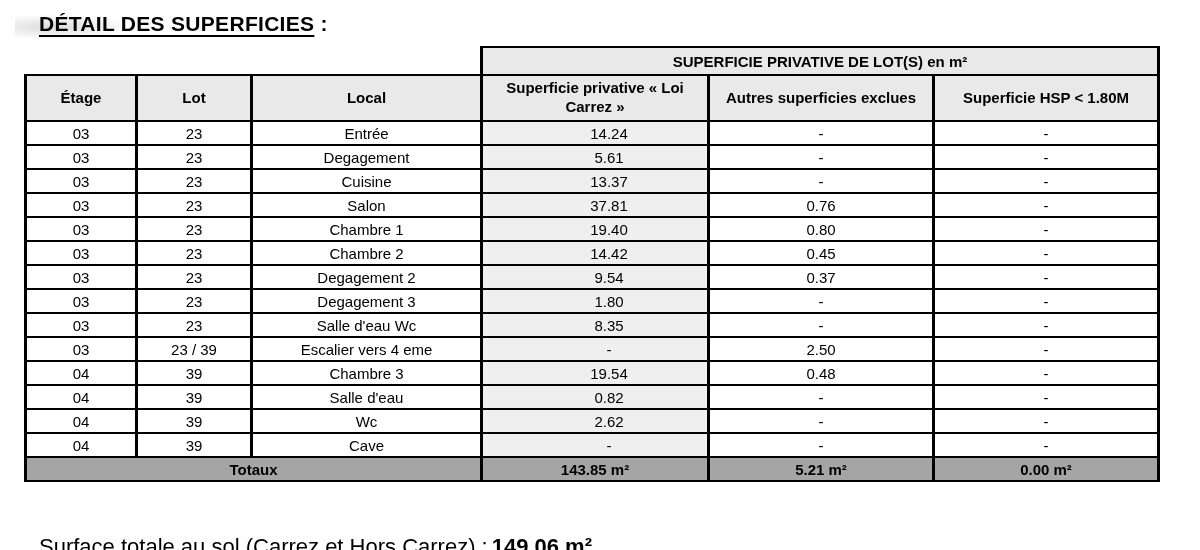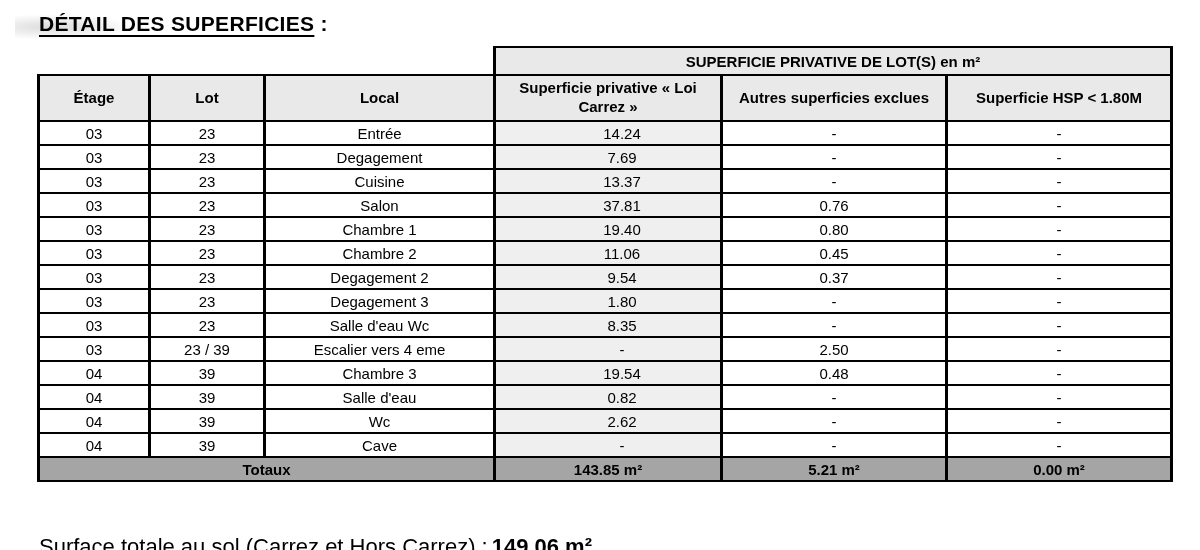--- a/index.html
+++ b/index.html
@@ -36,21 +36,21 @@
     letter-spacing: 0.3px;
     white-space: nowrap;
   }
   .title-main {
     text-decoration: underline;
     text-decoration-thickness: 2px;
     text-underline-offset: 4px;
   }
   table.sup-table {
     position: absolute;
-    left: 28px;
+    left: 15px;
     top: 46px;
     width: 1133px;
     border-collapse: collapse;
     table-layout: fixed;
   }
   .sup-table th, .sup-table td {
     border: 2px solid var(--border, #000);
     border-left-width: 3px;
     border-right-width: 3px;
     text-align: center;
@@ -137,21 +137,21 @@
           <td>23</td>
           <td>Entrée</td>
           <td class="shaded">14.24</td>
           <td>-</td>
           <td>-</td>
         </tr>
         <tr>
           <td>03</td>
           <td>23</td>
           <td>Degagement</td>
-          <td class="shaded">7.69</td>
+          <td class="shaded">5.61</td>
           <td>-</td>
           <td>-</td>
         </tr>
         <tr>
           <td>03</td>
           <td>23</td>
           <td>Cuisine</td>
           <td class="shaded">13.37</td>
           <td>-</td>
           <td>-</td>
@@ -169,21 +169,21 @@
           <td>23</td>
           <td>Chambre 1</td>
           <td class="shaded">19.40</td>
           <td>0.80</td>
           <td>-</td>
         </tr>
         <tr>
           <td>03</td>
           <td>23</td>
           <td>Chambre 2</td>
-          <td class="shaded">11.06</td>
+          <td class="shaded">14.42</td>
           <td>0.45</td>
           <td>-</td>
         </tr>
         <tr>
           <td>03</td>
           <td>23</td>
           <td>Degagement 2</td>
           <td class="shaded">9.54</td>
           <td>0.37</td>
           <td>-</td>

